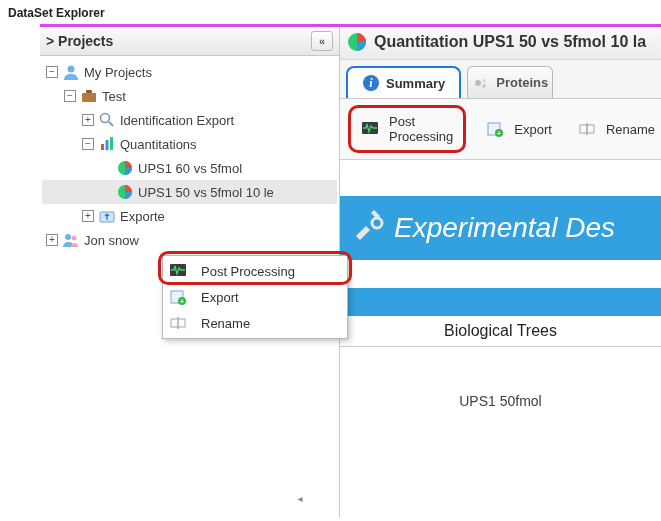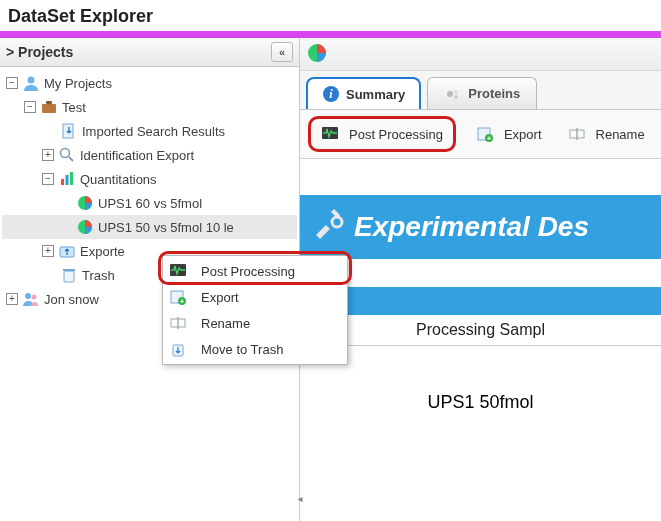--- a/index.html
+++ b/index.html
@@ -9,28 +9,29 @@
     font-size: 13px;
     color: #333;
     background: #fff;
     width: 661px;
     height: 521px;
     overflow: hidden;
     position: relative;
   }
   .window-title {
     font-weight: bold;
-    font-size: 18px;
+    font-size: 12px;
     padding: 6px 8px 4px 8px;
     color: #222;
   }
   .main {
     display: flex;
     height: calc(100% - 28px);
-    border-top: 7px solid #d946ef;
+    border-top: 3px solid #d946ef;
+    margin-left: 40px;
   }
   .sidebar {
     width: 300px;
     min-width: 300px;
     border-right: 1px solid #c8c8c8;
     background: #fff;
     position: relative;
   }
   .panel-header {
     display: flex;
@@ -93,21 +94,21 @@
 
   .tab-bar {
     display:flex;
     padding:6px 6px 0 6px;
     gap:6px;
     background:#f5f5f5;
     border-bottom:1px solid #c8c8c8;
   }
   .tab {
     display:flex; align-items:center;
-    padding:6px 16px;
+    padding:6px 4px;
     border:1px solid #b8b8b8;
     border-bottom:none;
     border-radius:6px 6px 0 0;
     background:linear-gradient(#fdfdfd,#e6e6e6);
     font-weight:bold;
     color:#555;
     cursor:pointer;
   }
   .tab.active {
     border:2px solid #1f7ad6;
@@ -139,21 +140,21 @@
   .toolbar-highlight {
     border:3px solid #d11c1c;
     border-radius:10px;
     padding:2px 4px;
   }
 
   .banner {
     margin-top:36px;
     background:#33a1df;
     color:#fff;
-    font-weight:bold;
+    font-weight:normal;
     font-style:italic;
     font-size:28px;
     padding:16px 12px 16px 54px;
     position:relative;
   }
   .banner .wrench {
     position:absolute; left:10px; top:10px;
     width:36px;height:36px;
   }
   .subbar {
@@ -163,22 +164,22 @@
   }
   .bio {
     text-align:center;
     font-size:16px;
     padding:6px 0;
     border-bottom:1px solid #ccc;
     color:#222;
   }
   .sample {
     text-align:center;
-    font-size:18px;
-    color:#000000;
+    font-size:14px;
+    color:#404040;
     padding:46px 0 0 0;
   }
 
   
   .context-menu {
     position:absolute;
     left:162px; top:255px;
     width:186px;
     background:#fff;
     border:1px solid #b8b8b8;
@@ -245,30 +246,20 @@
         <span class="expander">−</span>
         <span class="icon">
           <svg viewBox="0 0 18 18">
               <rect x="2" y="6" width="14" height="9" rx="1" fill="#b87a3c"></rect>
               <rect x="6" y="3" width="6" height="3" rx="1" fill="#8a5a2a"></rect>
             </svg>
         </span>
         <span class="lbl">Test</span>
       </div>
 
-      <div class="tree-row">
-        <span class="ind" style="width:54px"></span>
-        <span class="icon">
-          <svg viewBox="0 0 18 18">
-              <rect x="3" y="2" width="10" height="14" fill="#e8f1fa" stroke="#7aa7d4"></rect>
-              <path d="M9 5v6m0 0l-2-2m2 2l2-2" stroke="#2a7ac0" fill="none" stroke-width="1.4"></path>
-            </svg>
-        </span>
-        <span class="lbl">Imported Search Results</span>
-      </div>
 
       <div class="tree-row">
         <span class="ind" style="width:36px"></span>
         <span class="expander">+</span>
         <span class="icon">
           <svg viewBox="0 0 18 18">
               <circle cx="7" cy="7" r="4.5" fill="none" stroke="#7a9ab5" stroke-width="1.6"></circle>
               <line x1="11" y1="11" x2="15" y2="15" stroke="#7a9ab5" stroke-width="1.8"></line>
             </svg>
         </span>
@@ -317,30 +308,20 @@
         <span class="expander">+</span>
         <span class="icon">
           <svg viewBox="0 0 18 18">
               <rect x="2" y="5" width="14" height="10" rx="1" fill="#cfe6fa" stroke="#6da3d4"></rect>
               <path d="M9 13V7m0 0l-2 2m2-2l2 2" stroke="#2a7ac0" fill="none" stroke-width="1.3"></path>
             </svg>
         </span>
         <span class="lbl">Exporte</span>
       </div>
 
-      <div class="tree-row">
-        <span class="ind" style="width:54px"></span>
-        <span class="icon">
-          <svg viewBox="0 0 18 18">
-              <rect x="4" y="5" width="10" height="11" rx="1" fill="#eef5fb" stroke="#7aa7d4"></rect>
-              <rect x="3" y="3" width="12" height="2" fill="#7aa7d4"></rect>
-            </svg>
-        </span>
-        <span class="lbl">Trash</span>
-      </div>
 
       <div class="tree-row">
         <span class="expander">+</span>
         <span class="icon">
           <svg viewBox="0 0 18 18">
               <circle cx="6" cy="6" r="3" fill="#6db4e8"></circle>
               <circle cx="12" cy="7" r="2.5" fill="#f3a5c0"></circle>
               <path d="M1 16c0-3 2.5-5 5.5-5s5 2 5 5" fill="#6db4e8"></path>
               <path d="M9 16c0-2.5 1.8-4 3.8-4s3.2 1.5 3.2 4" fill="#f3a5c0"></path>
             </svg>
@@ -352,20 +333,21 @@
 
   <div class="content">
     <div class="content-title">
       <span class="icon">
         <svg viewBox="0 0 22 22">
             <circle cx="11" cy="11" r="9" fill="#2ecc71"></circle>
             <path d="M11 11V2A9 9 0 0 1 20 11z" fill="#e74c3c"></path>
             <path d="M11 11H20A9 9 0 0 1 11 20z" fill="#3498db"></path>
           </svg>
       </span>
+      <span>Quantitation UPS1 50 vs 5fmol 10 la</span>
     </div>
 
     <div class="tab-bar">
       <div class="tab active">
         <span class="icon">
           <svg viewBox="0 0 18 18">
               <circle cx="9" cy="9" r="8" fill="#2d7bd0"></circle>
               <text x="9" y="13" text-anchor="middle" fill="#fff" font-size="12" font-family="Georgia" font-style="italic" font-weight="bold">i</text>
             </svg>
         </span>
@@ -421,21 +403,21 @@
         <svg viewBox="0 0 36 36">
             <path d="M6 30l10-10 4 4-10 10z" fill="#e8e8e8"></path>
             <path d="M30 10l-6-6-3 3 6 6z" fill="#e8e8e8"></path>
             <circle cx="27" cy="17" r="5" fill="none" stroke="#e8e8e8" stroke-width="3"></circle>
           </svg>
       </span>
       <span>Experimental Des</span>
     </div>
 
     <div class="subbar"></div>
-    <div class="bio">Processing Sampl</div>
+    <div class="bio">Biological Trees</div>
     <div class="sample">UPS1 50fmol</div>
   </div>
 </div>
 
 <div class="context-menu">
   <div class="ctx-item">
     <span class="icon">
       <svg viewBox="0 0 18 18">
           <rect x="1" y="2" width="16" height="12" rx="1" fill="#3b3b3b"></rect>
           <polyline points="2,8 5,8 6,4 8,12 10,6 12,8 16,8" fill="none" stroke="#4bd36a" stroke-width="1.3"></polyline>
@@ -455,25 +437,16 @@
   </div>
   <div class="ctx-item">
     <span class="icon">
       <svg viewBox="0 0 18 18">
           <rect x="2" y="5" width="14" height="8" fill="none" stroke="#9aa"></rect>
           <line x1="9" y1="3" x2="9" y2="15" stroke="#9aa" stroke-width="1.4"></line>
         </svg>
     </span>
     <span>Rename</span>
   </div>
-  <div class="ctx-item">
-    <span class="icon">
-      <svg viewBox="0 0 18 18">
-          <rect x="4" y="5" width="10" height="11" rx="1" fill="#eef5fb" stroke="#7aa7d4"></rect>
-          <path d="M9 7v6m0 0l-2-2m2 2l2-2" stroke="#2a7ac0" fill="none" stroke-width="1.2"></path>
-        </svg>
-    </span>
-    <span>Move to Trash</span>
-  </div>
 </div>
 <div class="ctx-highlight"></div>
 
 <div class="splitter-handle">◂</div>
 
 </body></html>

